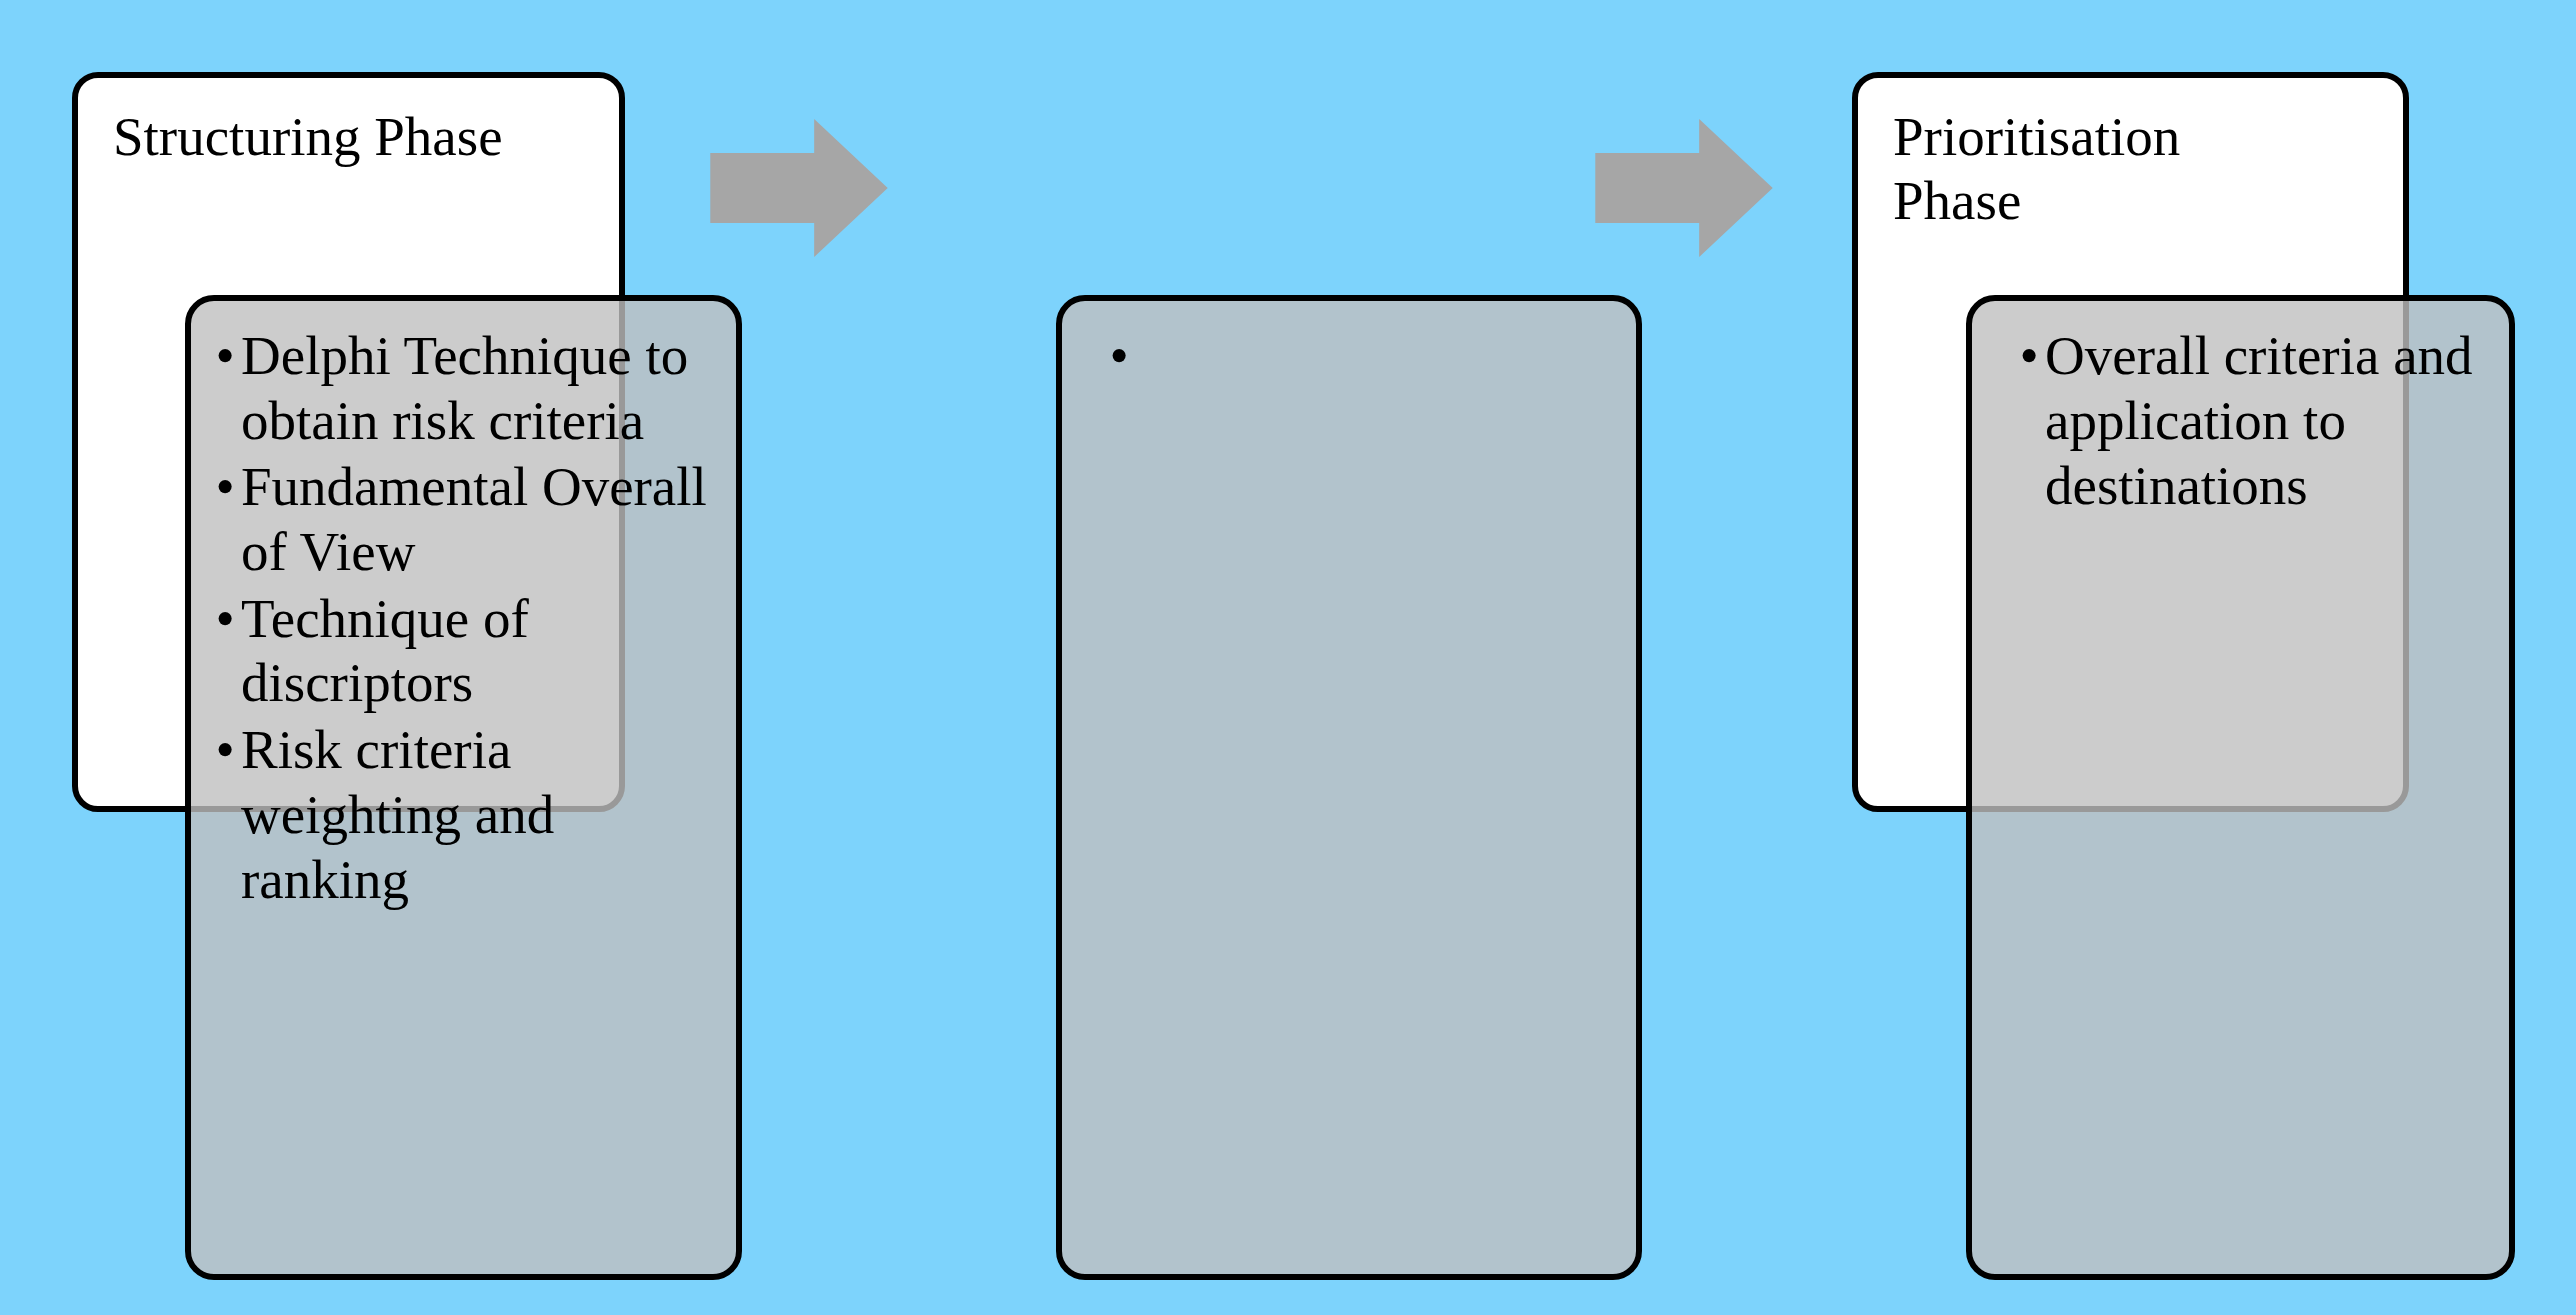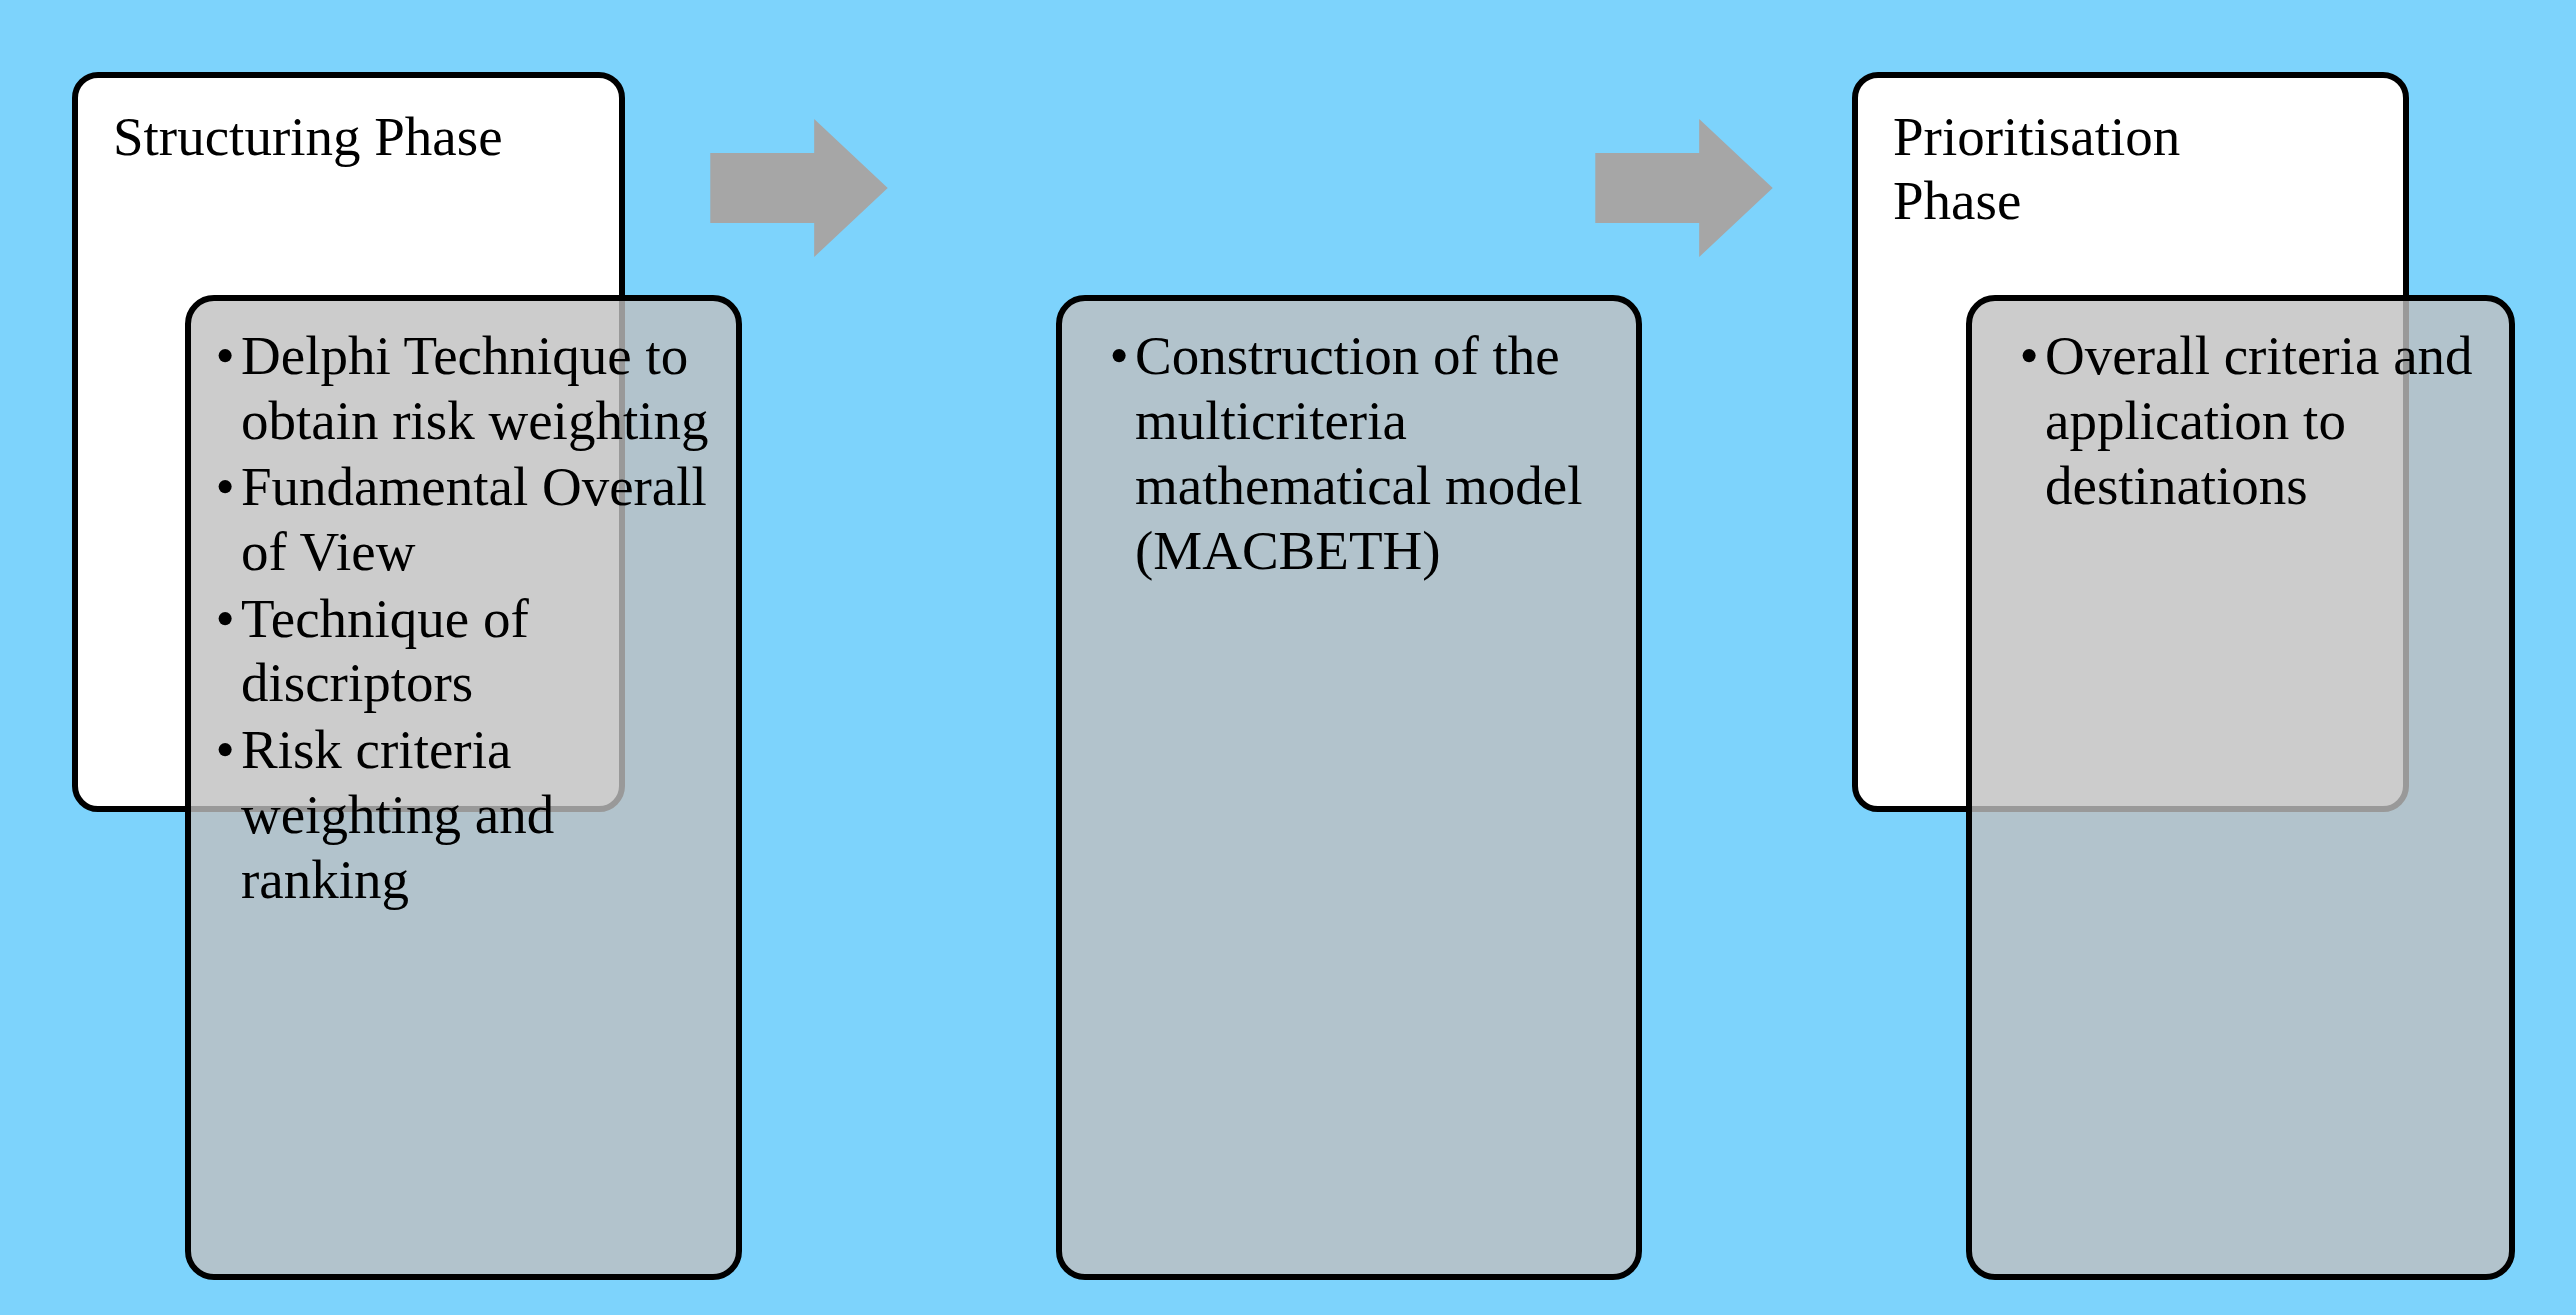--- a/index.html
+++ b/index.html
@@ -85,21 +85,21 @@
 <div id="canvas">
 
   <div class="phase-outer" style="left:72px; top:72px; width:553px; height:740px;">
     <div class="phase-title">Structuring Phase</div>
   </div>
 
   <div class="phase-inner" style="left:185px; top:295px; width:557px; height:985px;">
     <ul class="bullet-list">
       <li class="bullet-item">
         <span class="dot">•</span>
-        <span>Delphi Technique to obtain risk weighting</span>
+        <span>Delphi Technique to obtain risk criteria</span>
       </li>
       <li class="bullet-item">
         <span class="dot">•</span>
         <span>Fundamental Overall of View</span>
       </li>
       <li class="bullet-item">
         <span class="dot">•</span>
         <span>Technique of discriptors</span>
       </li>
       <li class="bullet-item">
@@ -113,21 +113,20 @@
     <svg width="178" height="138" viewBox="0 0 234 182">
       <polygon points="0,45 137,45 137,0 234,91 137,182 137,137 0,137" fill="#A6A6A6"></polygon>
     </svg>
   </div>
 
 
   <div class="phase-inner" style="left:1056px; top:295px; width:586px; height:985px;">
     <ul class="bullet-list" style="left:43px; right:30px;">
       <li class="bullet-item">
         <span class="dot">•</span>
-        <span>Construction of the multicriteria mathematical model (MACBETH)</span>
       </li>
     </ul>
   </div>
 
   <div class="flow-arrow" style="left:1595px; top:119px; width:178px; height:138px;">
     <svg width="178" height="138" viewBox="0 0 234 182">
       <polygon points="0,45 137,45 137,0 234,91 137,182 137,137 0,137" fill="#A6A6A6"></polygon>
     </svg>
   </div>
 

